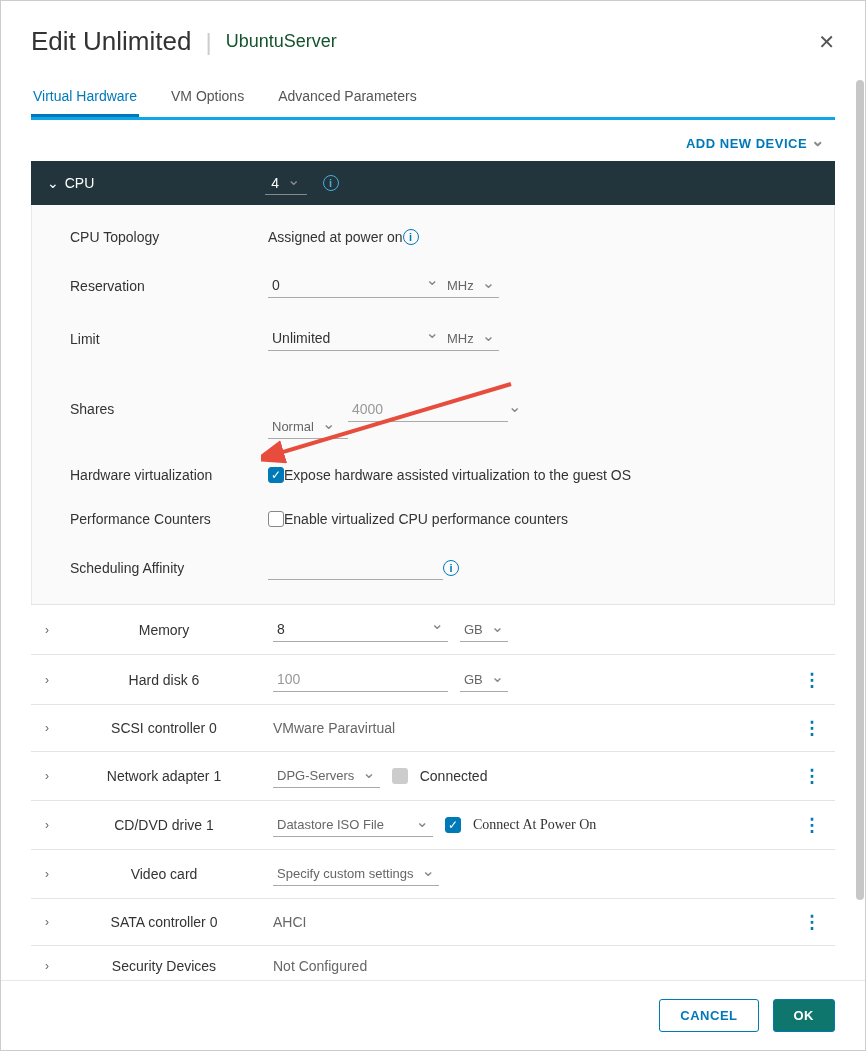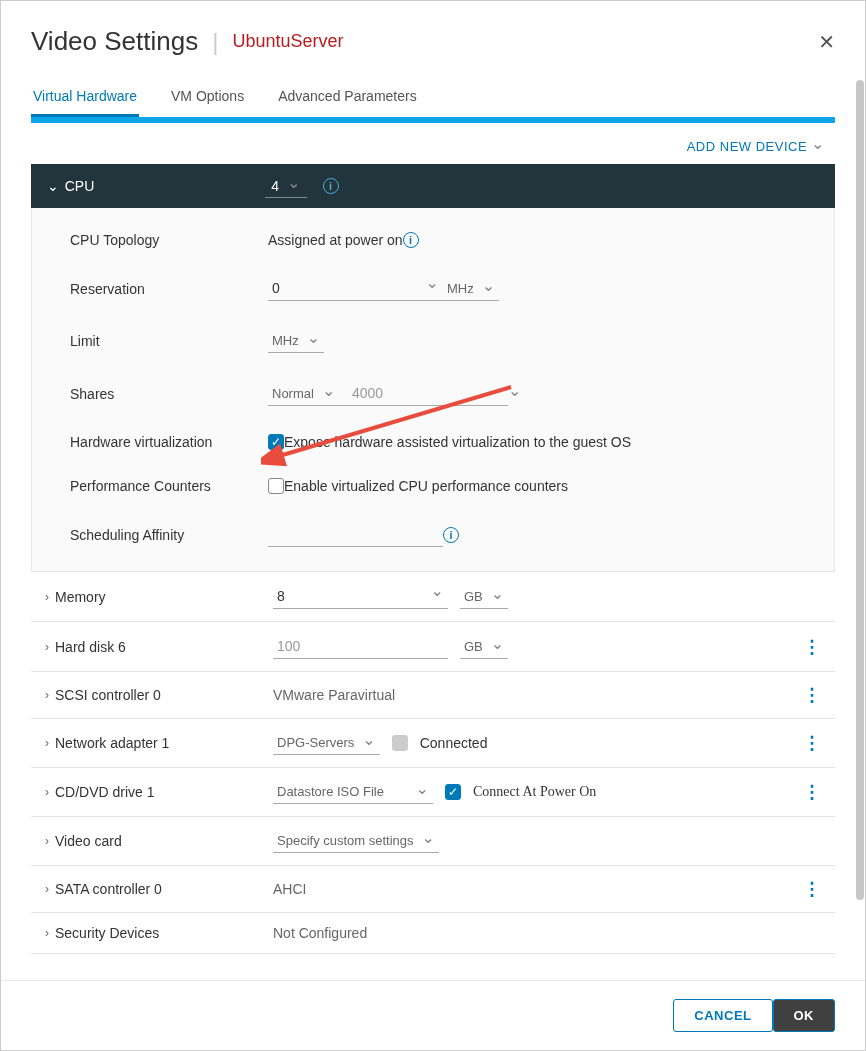--- a/index.html
+++ b/index.html
@@ -27,31 +27,31 @@
   color: #333;
   font-weight: 400;
 }
 .divider {
   margin: 0 14px;
   font-size: 24px;
   color: #ccc;
 }
 .subtitle {
   font-size: 18px;
-  color: #b91c1c;
+  color: #14532d;
 }
 .close-btn {
   margin-left: auto;
   font-size: 20px;
   color: #555;
   cursor: pointer;
 }
 .tabs {
   display: flex;
-  border-bottom: 6px solid #0ea5e9;
+  border-bottom: 3px solid #0ea5e9;
   margin: 15px 30px 0 30px;
   gap: 30px;
 }
 .tab {
   padding: 6px 2px 10px 2px;
   font-size: 14px;
   color: #555;
   cursor: pointer;
   border-bottom: 3px solid transparent;
 }
@@ -60,21 +60,21 @@
   border-bottom-color: #0079b8;
 }
 .add-device {
   display: flex;
   justify-content: flex-end;
   padding: 14px 40px 8px 30px;
 }
 .add-link {
   color: #0079b8;
   font-size: 13px;
-  font-weight: 400;
+  font-weight: 700;
   letter-spacing: .5px;
   cursor: pointer;
   display: flex;
   align-items: center;
   gap: 4px;
 }
 .content {
   flex: 1;
   overflow-y: auto;
   margin: 0 30px;
@@ -178,54 +178,55 @@
   padding: 12px 14px;
   font-size: 14px;
   color: #333;
   background: #fff;
 }
 .dev-row .exp-chev {
   color: #666;
   font-size: 12px;
   margin-right: 6px;
 }
-.dev-row .dlabel { width: 218px; }
+.dev-row .dlabel { width: 218px; text-align: center; }
 .dev-row .dval { display: flex; align-items: center; gap: 12px; flex:1; color:#666;}
 .dev-row .actions {
   color: #0079b8;
   font-size: 18px;
   font-weight: 700;
   cursor: pointer;
 }
 .grey-square {
   width: 16px; height: 16px;
   background: #ccc;
   border-radius: 3px;
 }
 .footer {
   border-top: 1px solid #e8e8e8;
   padding: 18px 30px;
   display: flex;
   justify-content: flex-end;
+  gap: 14px;
 }
 .btn {
   padding: 8px 20px;
   font-size: 13px;
   font-weight: 600;
   border-radius: 3px;
   cursor: pointer;
   letter-spacing: .5px;
 }
 .btn.cancel {
   background: #fff;
   border: 1px solid #0079b8;
   color: #0079b8;
 }
 .btn.ok {
-  background: #404040;
+  background: #0f766e;
   border: 1px solid #0079b8;
   color: #fff;
 }
 .annot-arrow {
   position: absolute;
   pointer-events: none;
 }
 .scrollbar-fake {
   position: absolute;
   right: 2px;
@@ -235,21 +236,21 @@
   background: #c7c7c7;
   border-radius: 4px;
 }
 </style>
 </head>
 <body>
 
 <div class="modal">
 
   <div class="header">
-    <span class="title">Video Settings</span>
+    <span class="title">Edit Unlimited</span>
     <span class="divider">|</span>
     <span class="subtitle">UbuntuServer</span>
     <span class="close-btn">✕</span>
   </div>
 
   <div class="tabs">
     <div class="tab active">Virtual Hardware</div>
     <div class="tab">VM Options</div>
     <div class="tab">Advanced Parameters</div>
   </div>
@@ -293,31 +294,35 @@
           <span class="select-like">
             <span>MHz</span>
             <span class="chev chev-down"></span>
           </span>
         </span>
       </div>
 
       <div class="row">
         <span class="label">Limit</span>
         <span class="val">
+          <span style="position:relative;">
+            <input class="underline-input" value="Unlimited" style="">
+            <span class="chev chev-down" style="position:absolute;right:4px;top:0;"></span>
+          </span>
           <span class="select-like">
             <span>MHz</span>
             <span class="chev chev-down"></span>
           </span>
         </span>
       </div>
 
       <div class="row">
         <span class="label">Shares</span>
         <span class="val">
-          <span class="select-like" style="width:80px;">
+          <span class="select-like" style="width:80px;margin-top:36px;">
             <span>Normal</span>
             <span class="chev chev-down"></span>
           </span>
           <input class="underline-input dim" style="width: 160px;" value="4000">
           <span class="chev chev-down"></span>
         </span>
       </div>
 
       <div class="row">
         <span class="label">Hardware virtualization</span>

